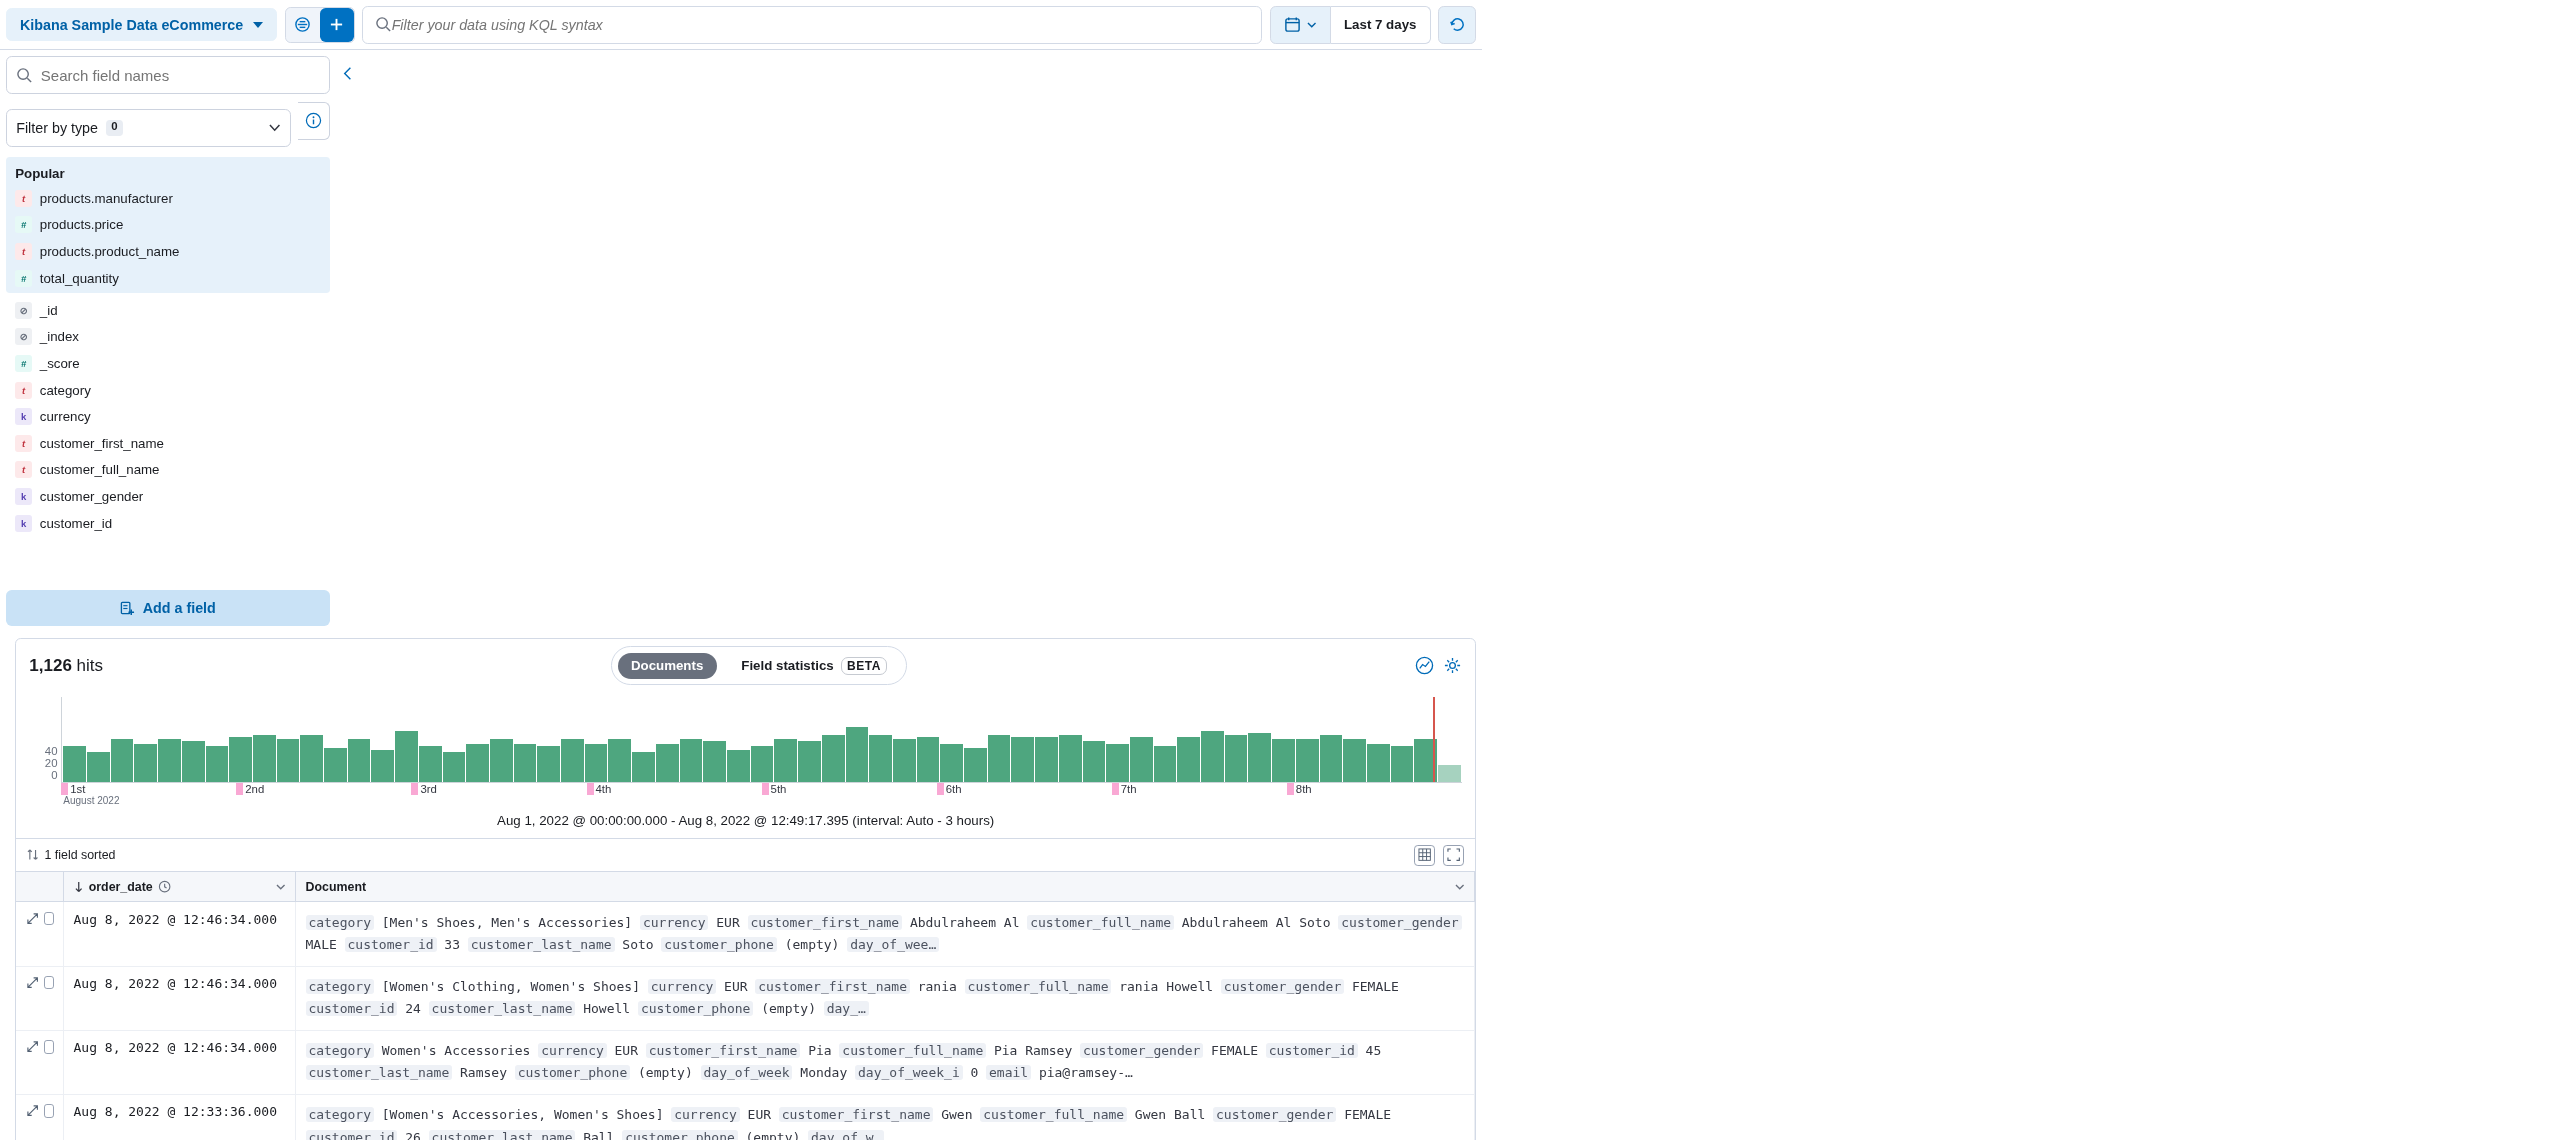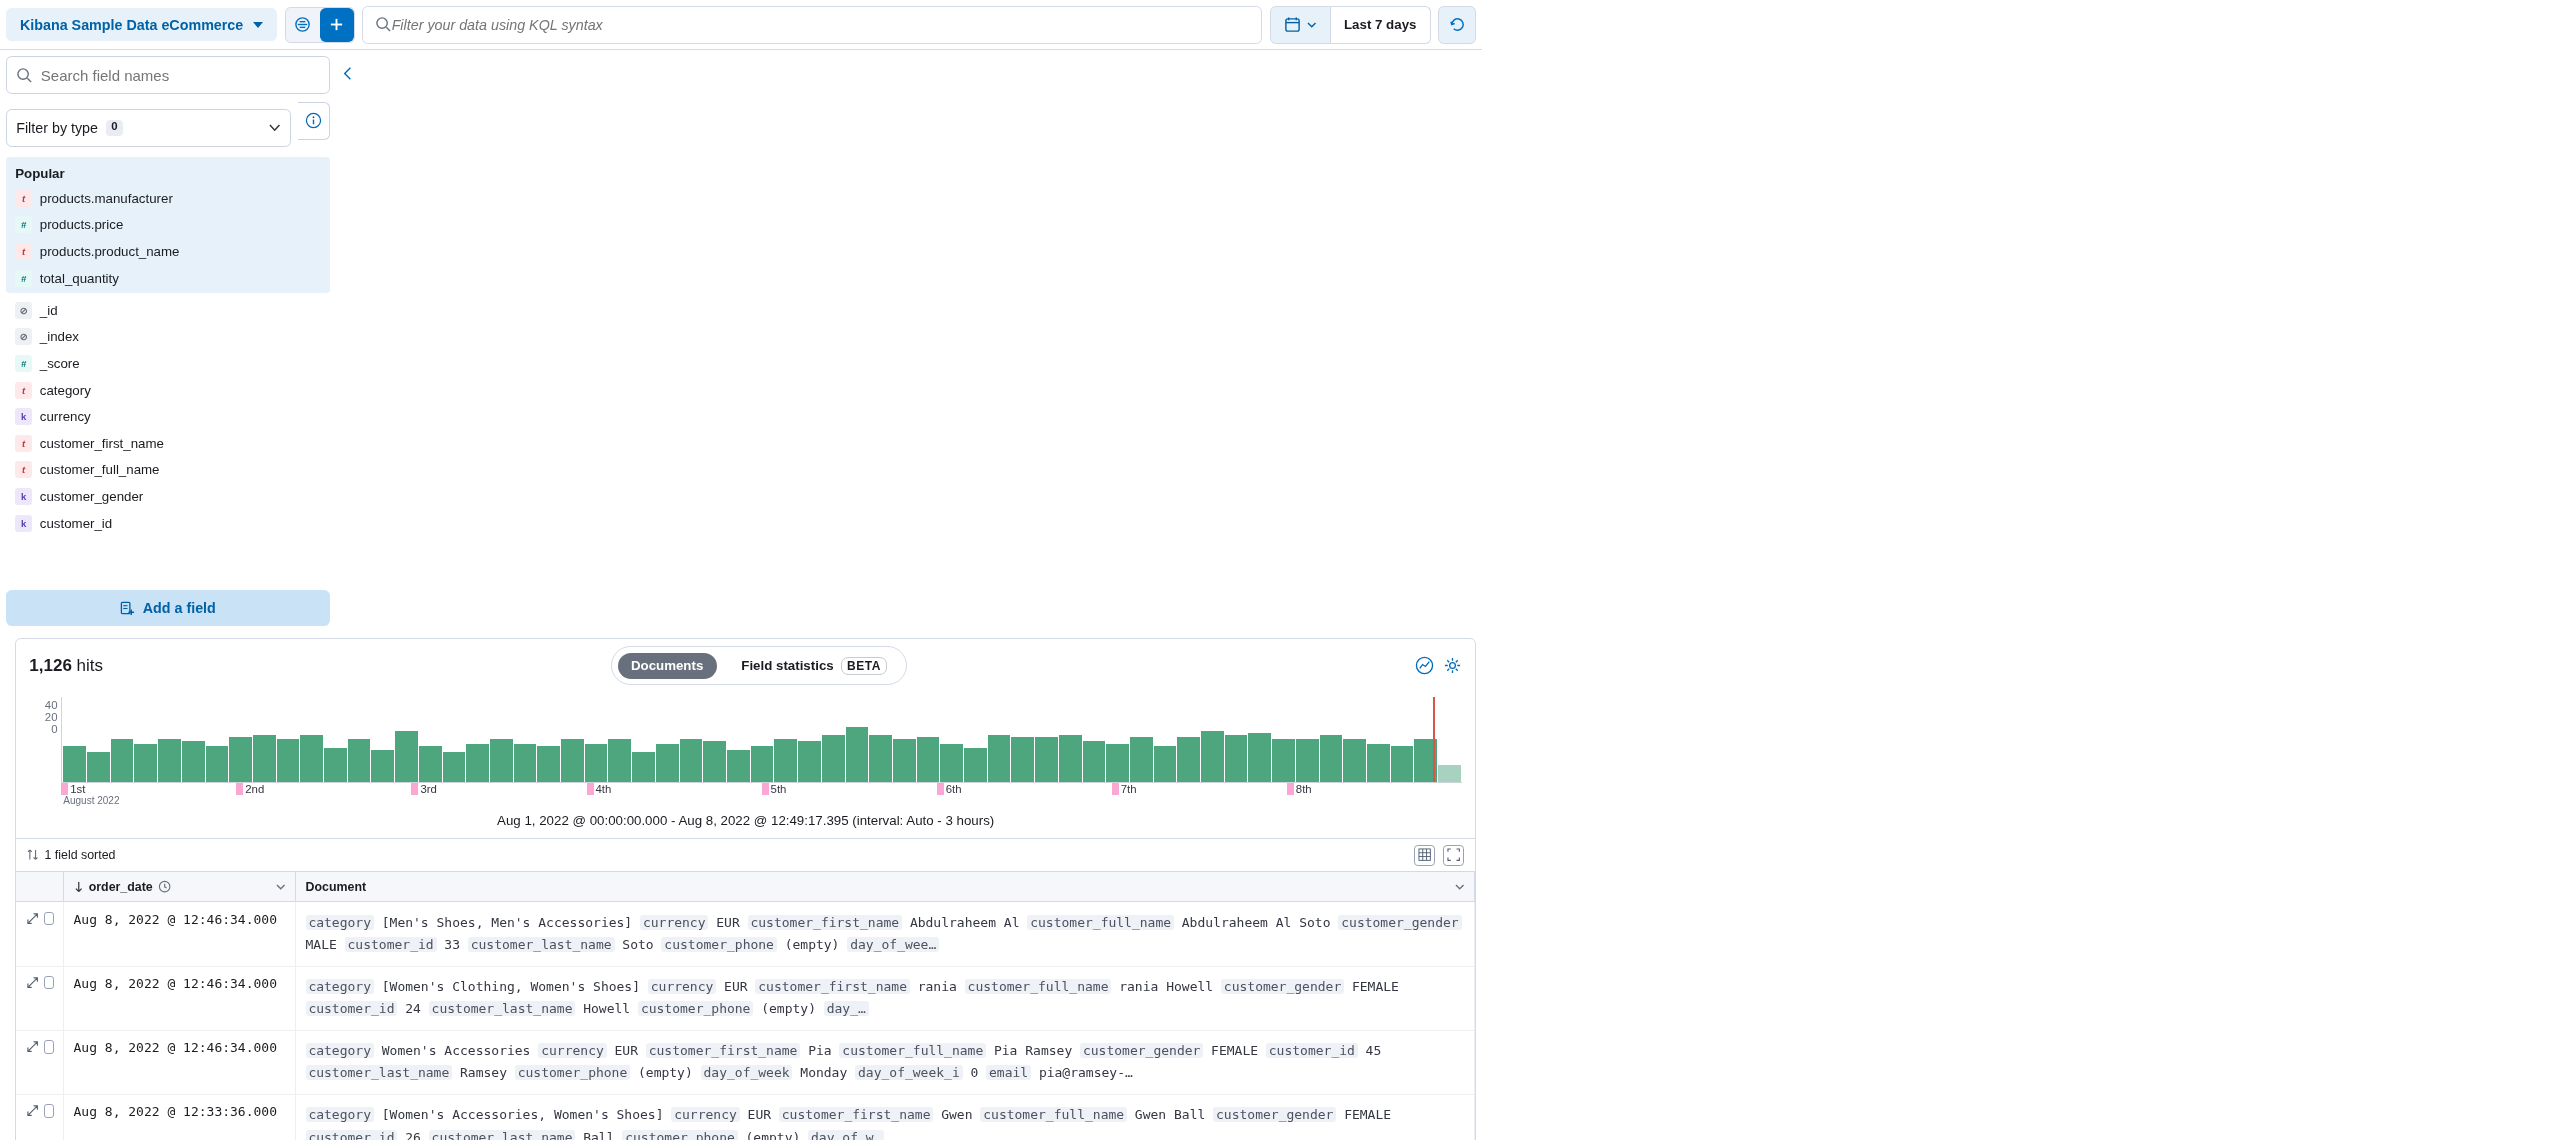--- a/index.html
+++ b/index.html
@@ -105,21 +105,21 @@
 .hits-count { font-size:17px; }
 .hits-count b { font-weight:700; }
 .view-toggle { display:flex; align-items:center; gap:11.4px; border:1px solid #d3dae6; border-radius:21px; padding:3.8px 5.7px; }
 .vt-btn { padding:5.7px 13.3px; border-radius:17px; cursor:pointer; font-weight:600; font-size:13.3px;text-align:center; }
 .vt-btn.active { background:#69707d; color:#fff; }
 .beta { border:1px solid #c6cad1; border-radius:7px; font-size:12px; font-weight:700; padding:1px 4.8px; letter-spacing:0.5px; }
 .right-icons { display:flex; gap:9.5px; color:#006bb8; }
 
 .chart-wrap { padding:3.8px 13.3px 0 13.3px; }
 .chart { display:flex; height:86px; }
-.yaxis { width:32px; display:flex; flex-direction:column; justify-content:flex-start; align-items:flex-end; font-size:11.4px; color:#69707d; padding:1.9px 3.8px 1.9px 0;}
+.yaxis { width:32px; display:flex; flex-direction:column; justify-content:flex-end; align-items:flex-end; font-size:11.4px; color:#69707d; padding:1.9px 3.8px 1.9px 0;}
 .plot { flex:1; position:relative; border-left:1px solid #ced4da; border-bottom:1px solid #ced4da; }
 .bars { position:absolute; inset:0; display:flex; align-items:flex-end; gap:1px; padding:0 1px; }
 .bar { flex:1; background:#4ea67f; }
 .bar.last { background:#4ea67f; opacity:.5; }
 .now-line { position:absolute; right:27px; top:0; bottom:0; width:1.9px; background:#d6564e; }
 .xaxis { display:flex; padding-left:32px; justify-content:space-between; font-size:11.4px; color:#343741; }
 .xaxis .tick { flex:1; border-left:7px solid #f9a8d4; padding-left:1.9px; white-space:nowrap; }
 .xaxis-month { padding-left:34px; font-size:10px; color:#69707d; }
 .chart-caption { text-align:center; font-size:13.3px; padding:7.6px 0 9.5px 0; }
 

